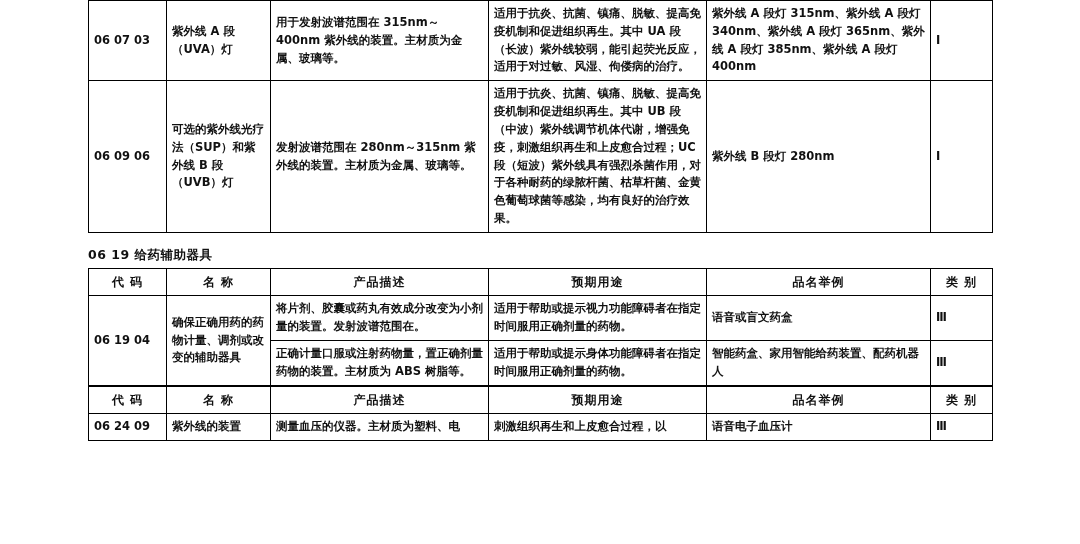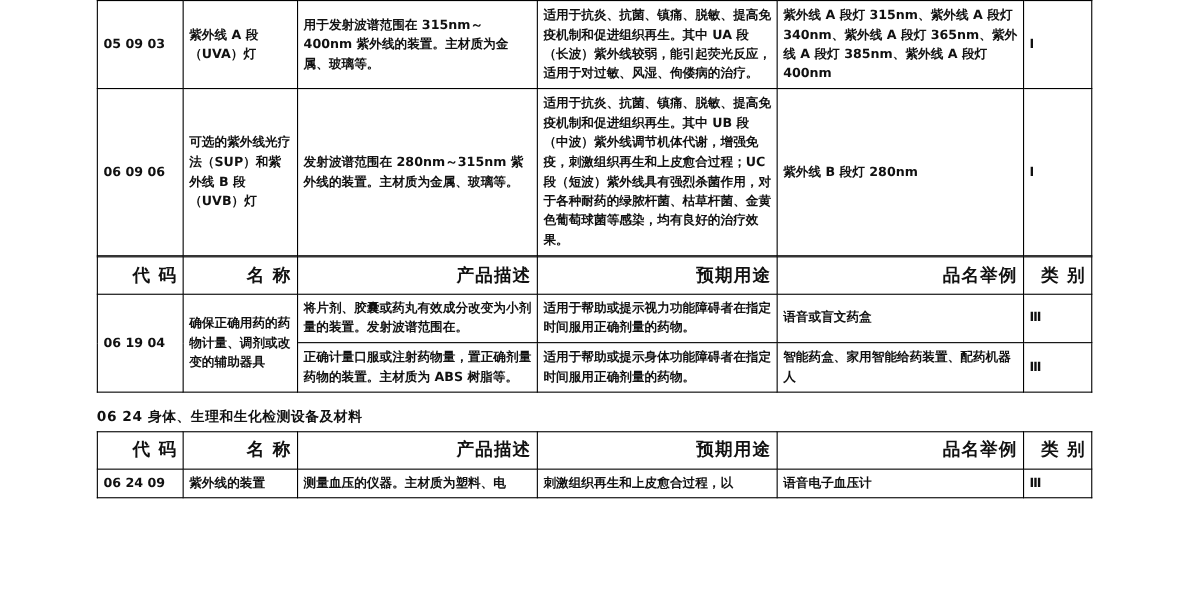--- a/index.html
+++ b/index.html
@@ -29,22 +29,22 @@
   table.doc td, table.doc th {
     border: 1px solid #000;
     padding: 4px 5px;
     vertical-align: middle;
     font-size: 11.5px;
     line-height: 1.55;
     font-weight: bold;
     text-align: left;
   }
   table.doc th {
-    text-align: right;
-    font-size: 16px;
+    text-align: center;
+    font-size: 12px;
     letter-spacing: 1px;
   }
   .c-code   { width: 78px;  text-align: center; }
   .c-name   { width: 104px; }
   .c-desc   { width: 218px; }
   .c-use    { width: 218px; }
   .c-sample { width: 224px; }
   .c-class  { width: 62px;  text-align: center; }
 
   td.center { text-align: center; }
@@ -67,38 +67,39 @@
     <colgroup>
       <col class="c-code">
         <col class="c-name">
         <col class="c-desc">
       <col class="c-use">
         <col class="c-sample">
         <col class="c-class">
     </colgroup>
     <tbody>
       <tr>
-        <td class="center">05 09 03</td>
+        <td class="center">06 07 03</td>
         <td class="justified">紫外线 A 段（UVA）灯</td>
         <td class="justified">用于发射波谱范围在 315nm～400nm 紫外线的装置。主材质为金属、玻璃等。</td>
         <td class="justified">适用于抗炎、抗菌、镇痛、脱敏、提高免疫机制和促进组织再生。其中 UA 段（长波）紫外线较弱，能引起荧光反应，适用于对过敏、风湿、佝偻病的治疗。</td>
         <td class="justified">紫外线 A 段灯 315nm、紫外线 A 段灯 340nm、紫外线 A 段灯 365nm、紫外线 A 段灯 385nm、紫外线 A 段灯 400nm</td>
         <td class="center">Ⅰ</td>
       </tr>
       <tr>
         <td class="center">06 09 06</td>
         <td class="justified">可选的紫外线光疗法（SUP）和紫外线 B 段（UVB）灯</td>
         <td class="justified">发射波谱范围在 280nm～315nm 紫外线的装置。主材质为金属、玻璃等。</td>
         <td class="justified">适用于抗炎、抗菌、镇痛、脱敏、提高免疫机制和促进组织再生。其中 UB 段（中波）紫外线调节机体代谢，增强免疫，刺激组织再生和上皮愈合过程；UC 段（短波）紫外线具有强烈杀菌作用，对于各种耐药的绿脓杆菌、枯草杆菌、金黄色葡萄球菌等感染，均有良好的治疗效果。</td>
         <td class="justified">紫外线 B 段灯 280nm</td>
         <td class="center">Ⅰ</td>
       </tr>
     </tbody>
   </table>
 
+  <div class="section-title">06 19 给药辅助器具</div>
   <table class="doc">
     <colgroup>
       <col class="c-code">
         <col class="c-name">
         <col class="c-desc">
       <col class="c-use">
         <col class="c-sample">
         <col class="c-class">
     </colgroup>
     <thead>
@@ -122,21 +123,20 @@
       </tr>
       <tr>
         <td class="justified">正确计量口服或注射药物量，置正确剂量药物的装置。主材质为 ABS 树脂等。</td>
         <td class="justified">适用于帮助或提示身体功能障碍者在指定时间服用正确剂量的药物。</td>
         <td class="justified">智能药盒、家用智能给药装置、配药机器人</td>
         <td class="center">Ⅲ</td>
       </tr>
     </tbody>
   </table>
 
-  <div class="section-title">06 24 身体、生理和生化检测设备及材料</div>
   <table class="doc">
     <colgroup>
       <col class="c-code">
         <col class="c-name">
         <col class="c-desc">
       <col class="c-use">
         <col class="c-sample">
         <col class="c-class">
     </colgroup>
     <thead>

